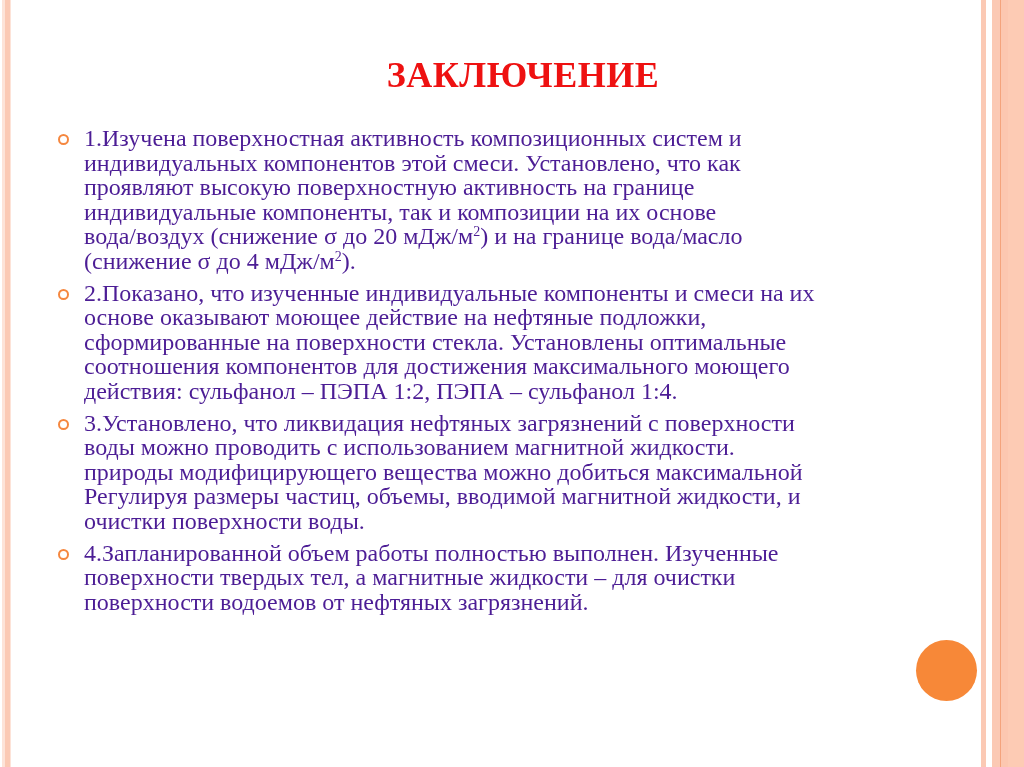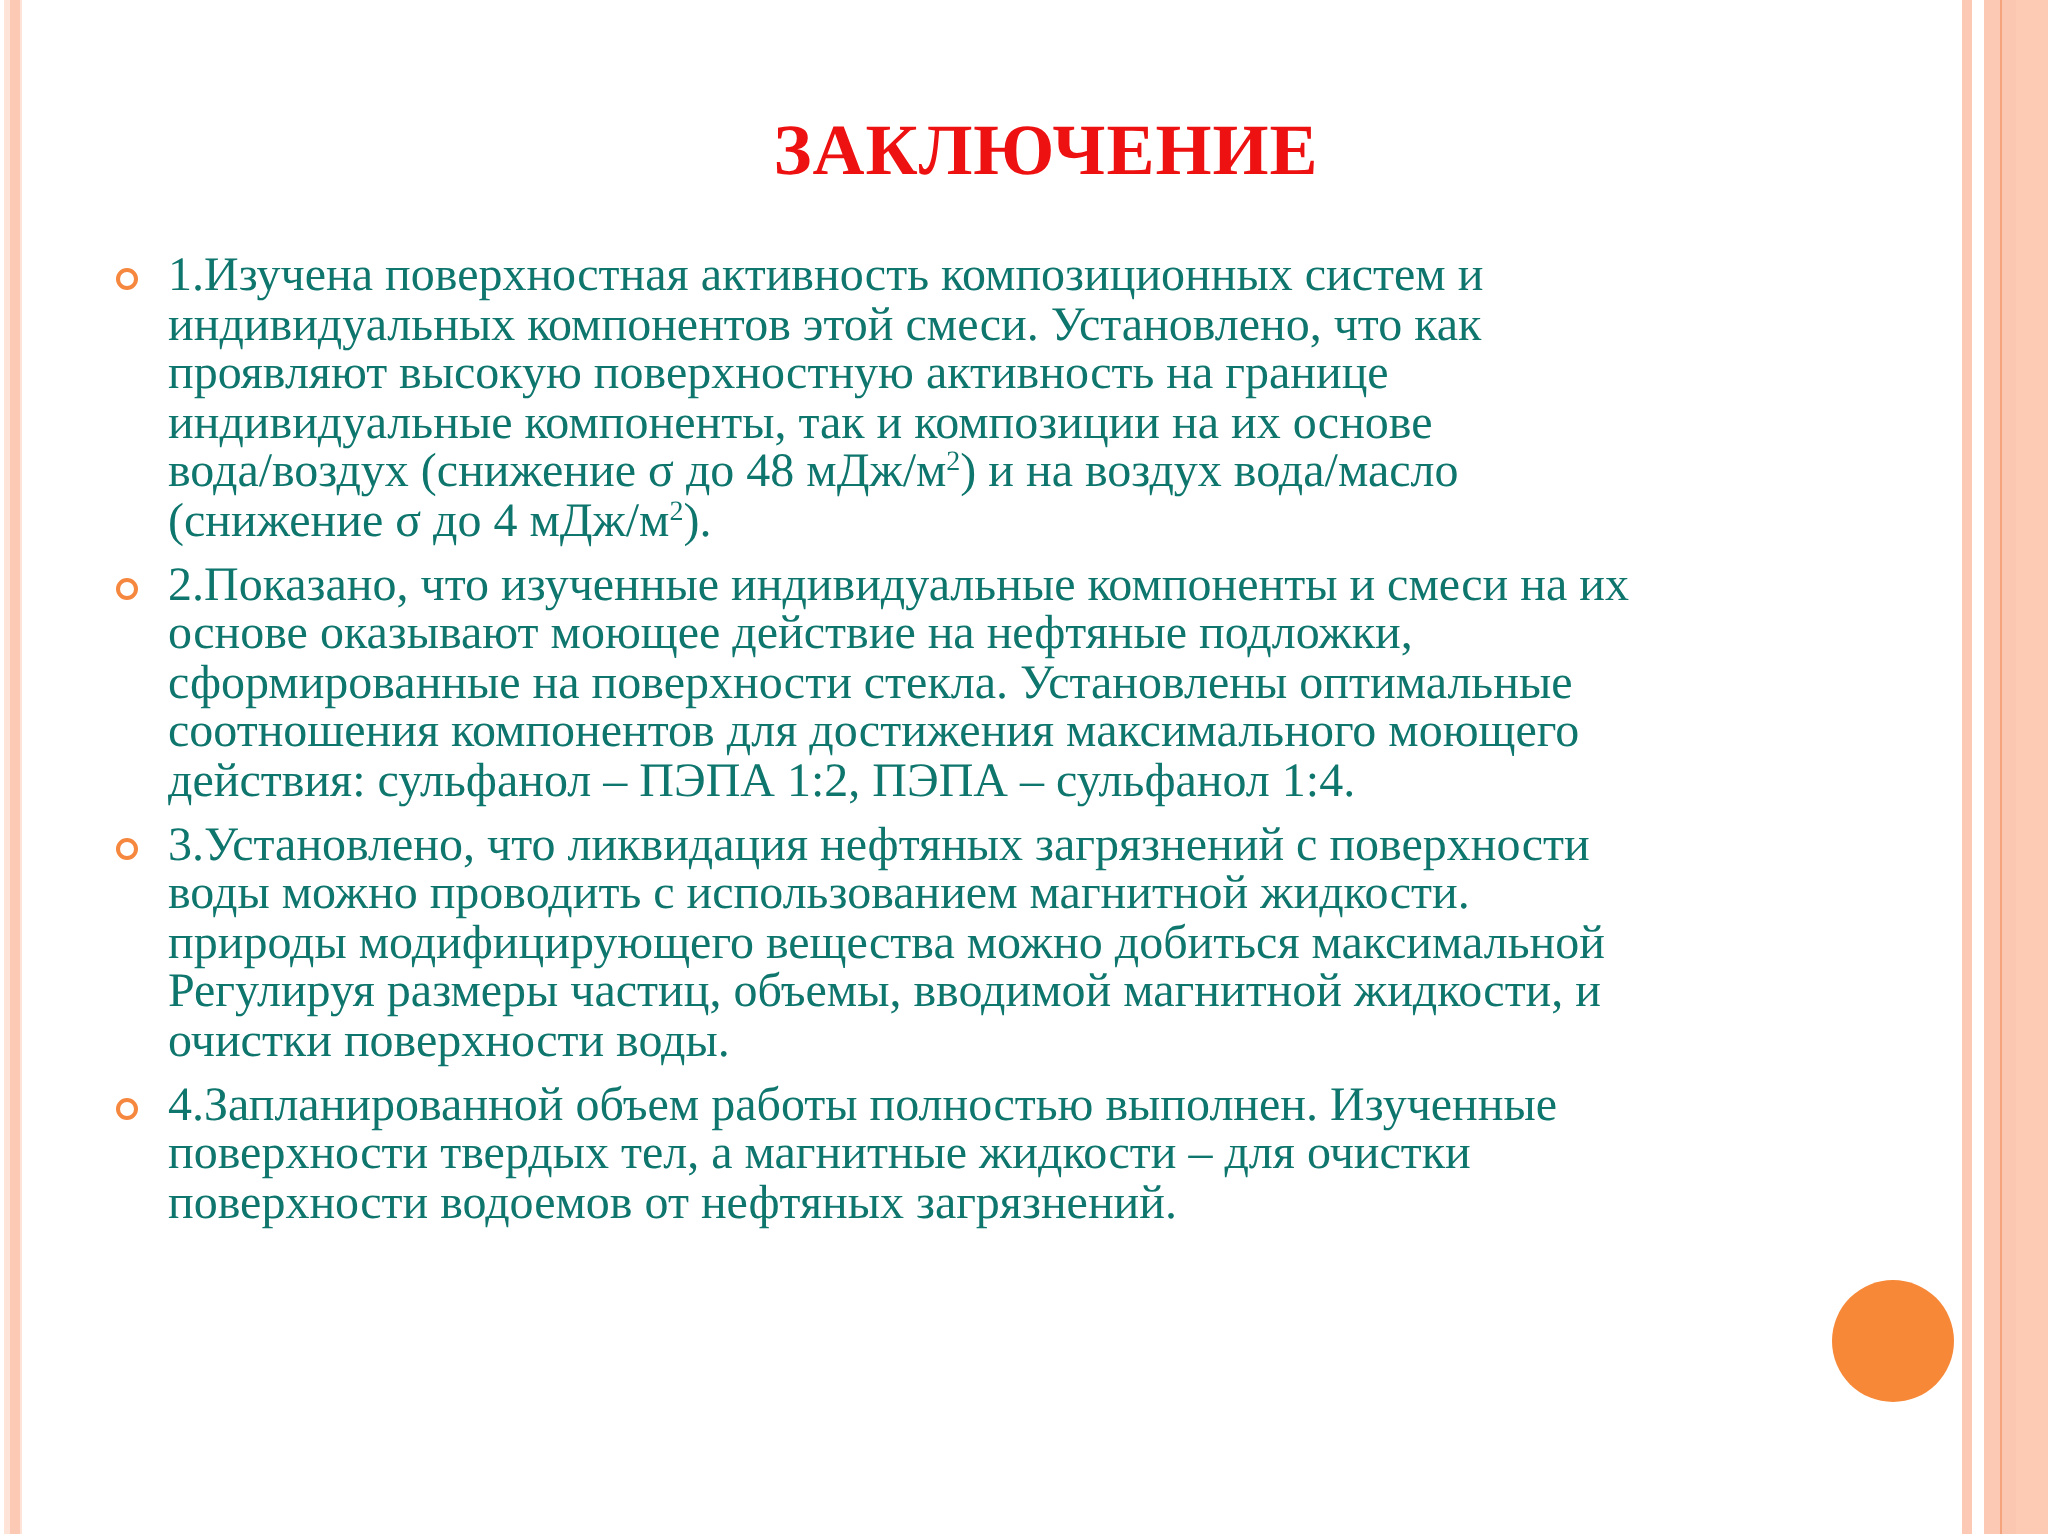--- a/index.html
+++ b/index.html
@@ -46,21 +46,21 @@
       left: 58px;
       top: 126px;
       width: 910px;
       margin: 0;
       padding: 0;
       list-style: none;
     }
     .item {
       position: relative;
       padding-left: 26px;
-      color: #0f766e;
+      color: #4c1d95;
       font-size: 24px;
       line-height: 24.6px;
       margin-bottom: 7px;
     }
     .bullet {
       position: absolute;
       left: 0;
       top: 8px;
       width: 7px;
       height: 7px;
@@ -95,21 +95,21 @@
 
   <div class="title">ЗАКЛЮЧЕНИЕ</div>
 
   <ul class="items">
     <li class="item">
       <span class="bullet"></span>
       <span class="line">1.Изучена поверхностная активность композиционных систем и</span>
       <span class="line">индивидуальных компонентов этой смеси. Установлено, что как</span>
       <span class="line">проявляют высокую поверхностную активность на границе</span>
       <span class="line">индивидуальные компоненты, так и композиции на их основе</span>
-      <span class="line"><span>вода/воздух (снижение σ до 48 мДж/м</span><sup>2</sup><span>) и на воздух вода/масло</span></span>
+      <span class="line"><span>вода/воздух (снижение σ до 20 мДж/м</span><sup>2</sup><span>) и на границе вода/масло</span></span>
       <span class="line"><span>(снижение σ до 4 мДж/м</span><sup>2</sup><span>).</span></span>
     </li>
     <li class="item">
       <span class="bullet"></span>
       <span class="line">2.Показано, что изученные индивидуальные компоненты и смеси на их</span>
       <span class="line">основе оказывают моющее действие на нефтяные подложки,</span>
       <span class="line">сформированные на поверхности стекла. Установлены оптимальные</span>
       <span class="line">соотношения компонентов для достижения максимального моющего</span>
       <span class="line">действия: сульфанол – ПЭПА 1:2, ПЭПА – сульфанол 1:4.</span>
     </li>

